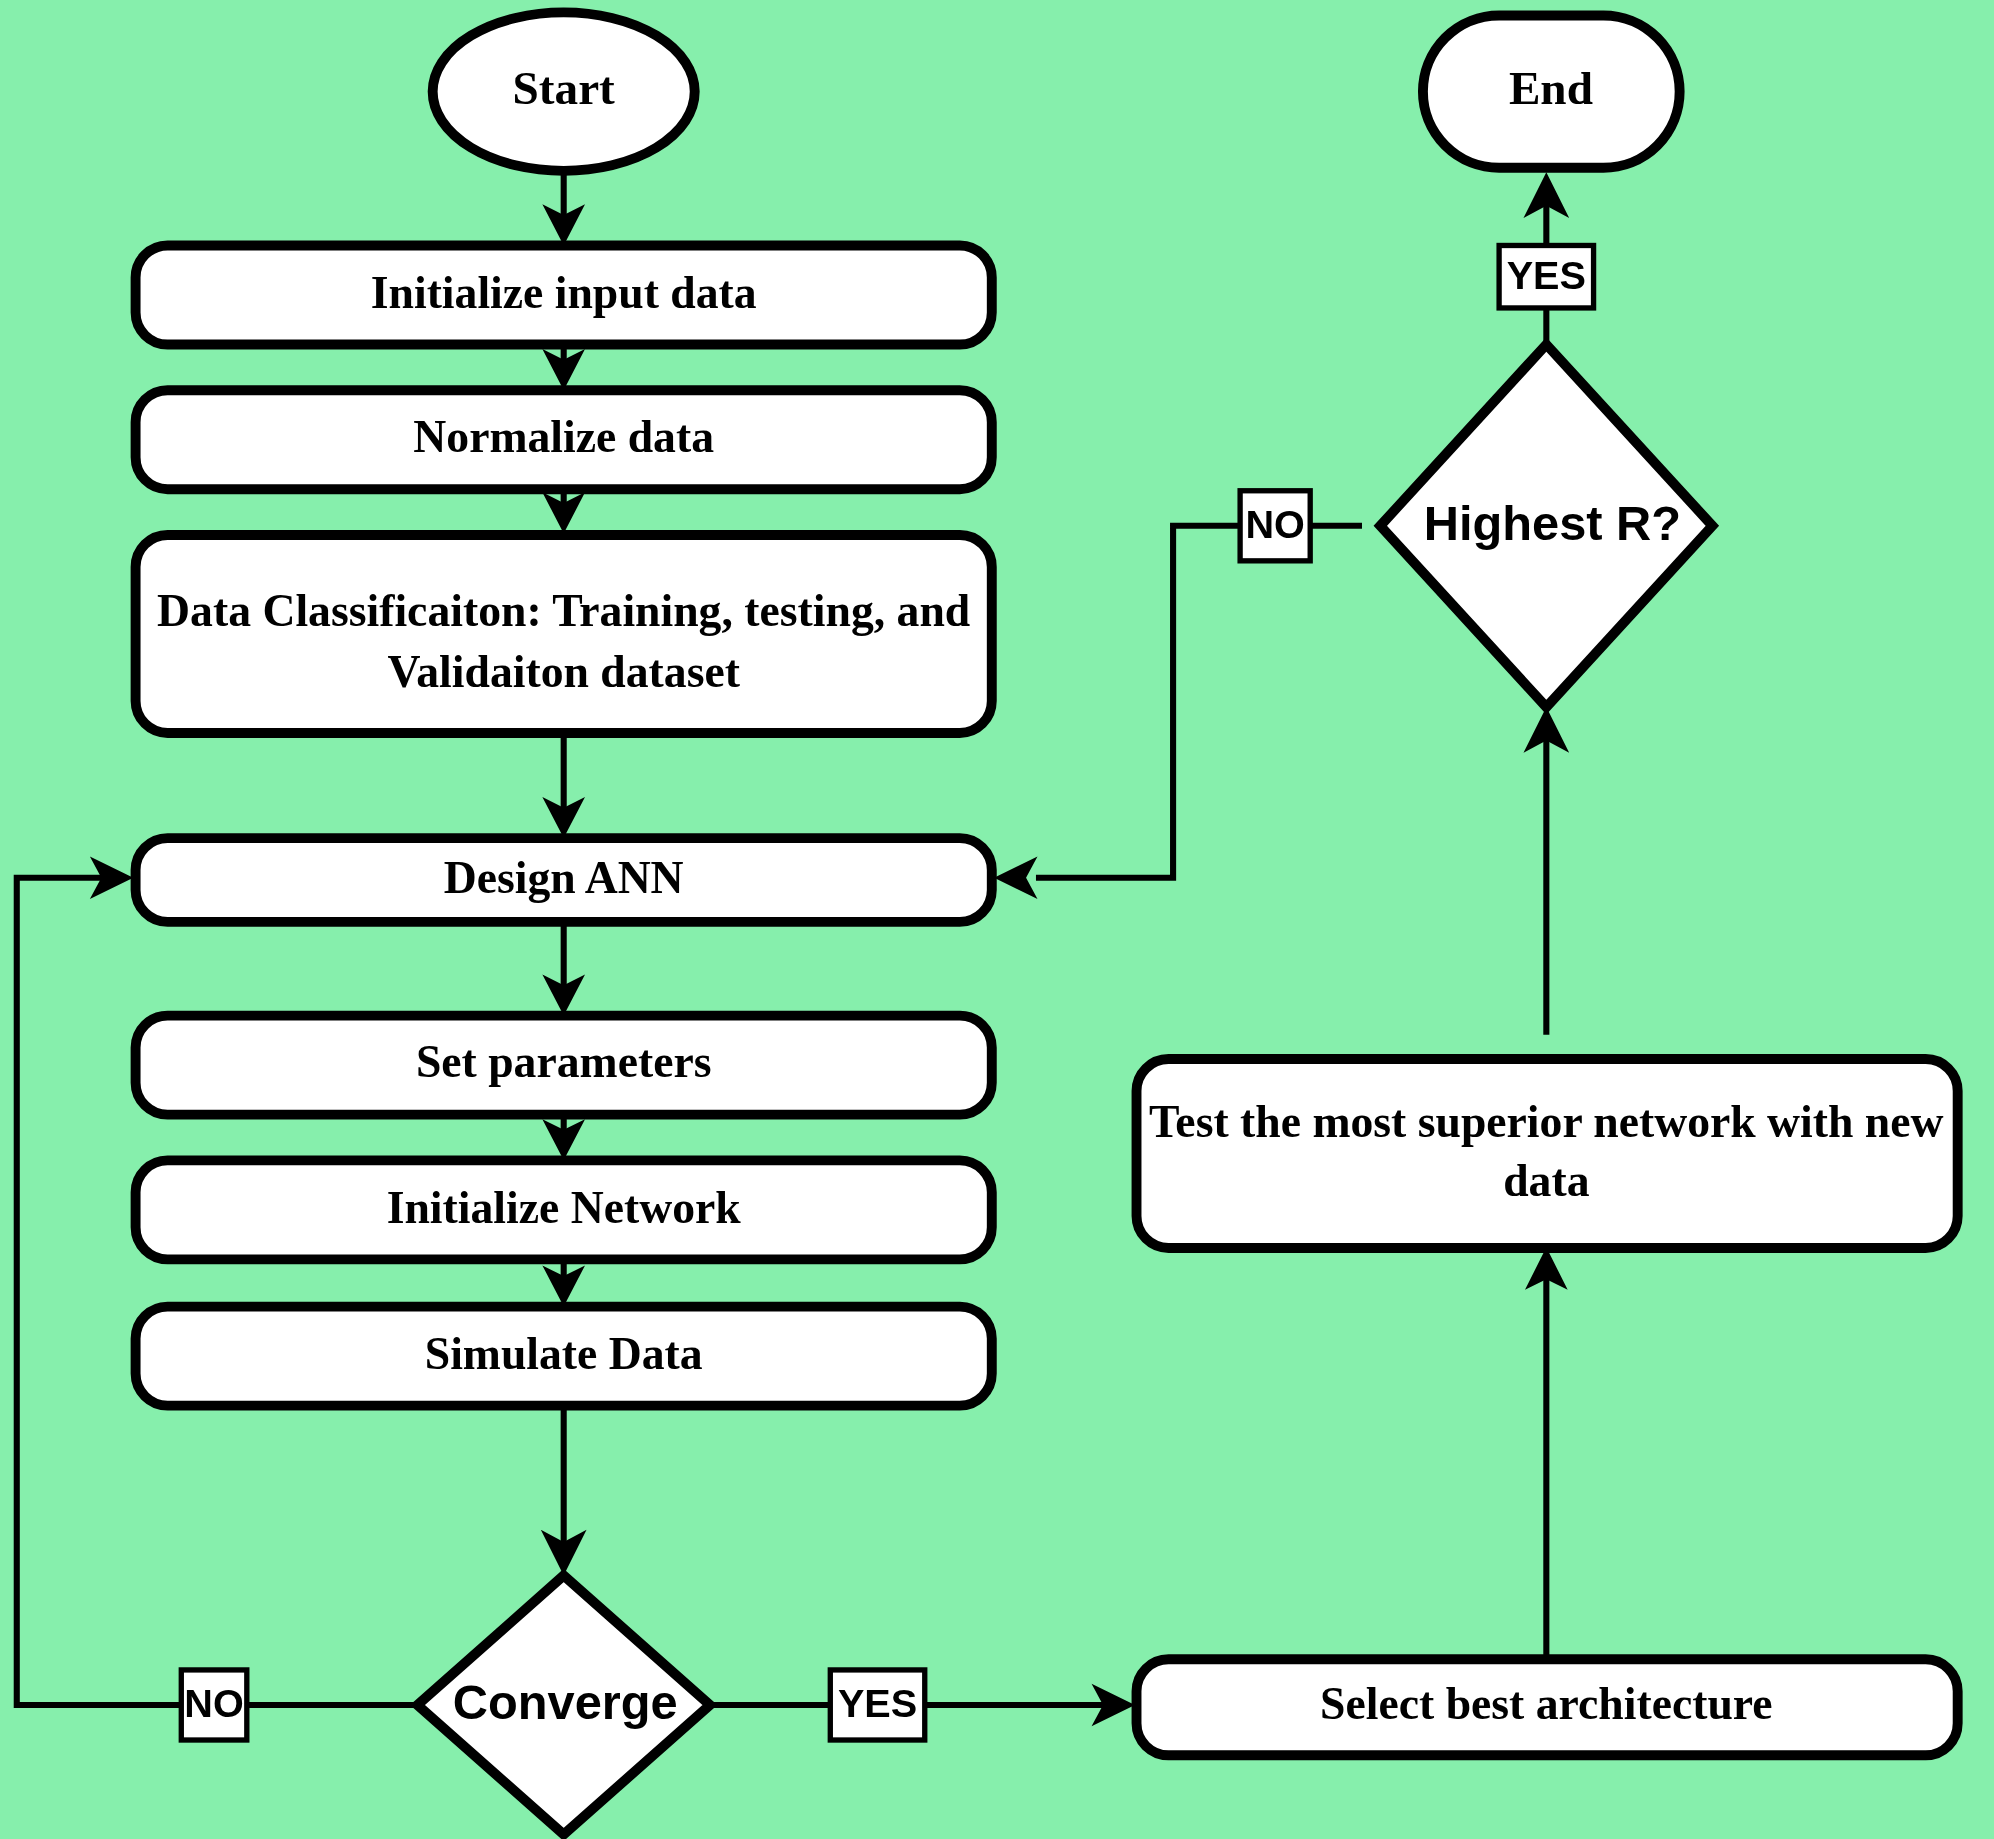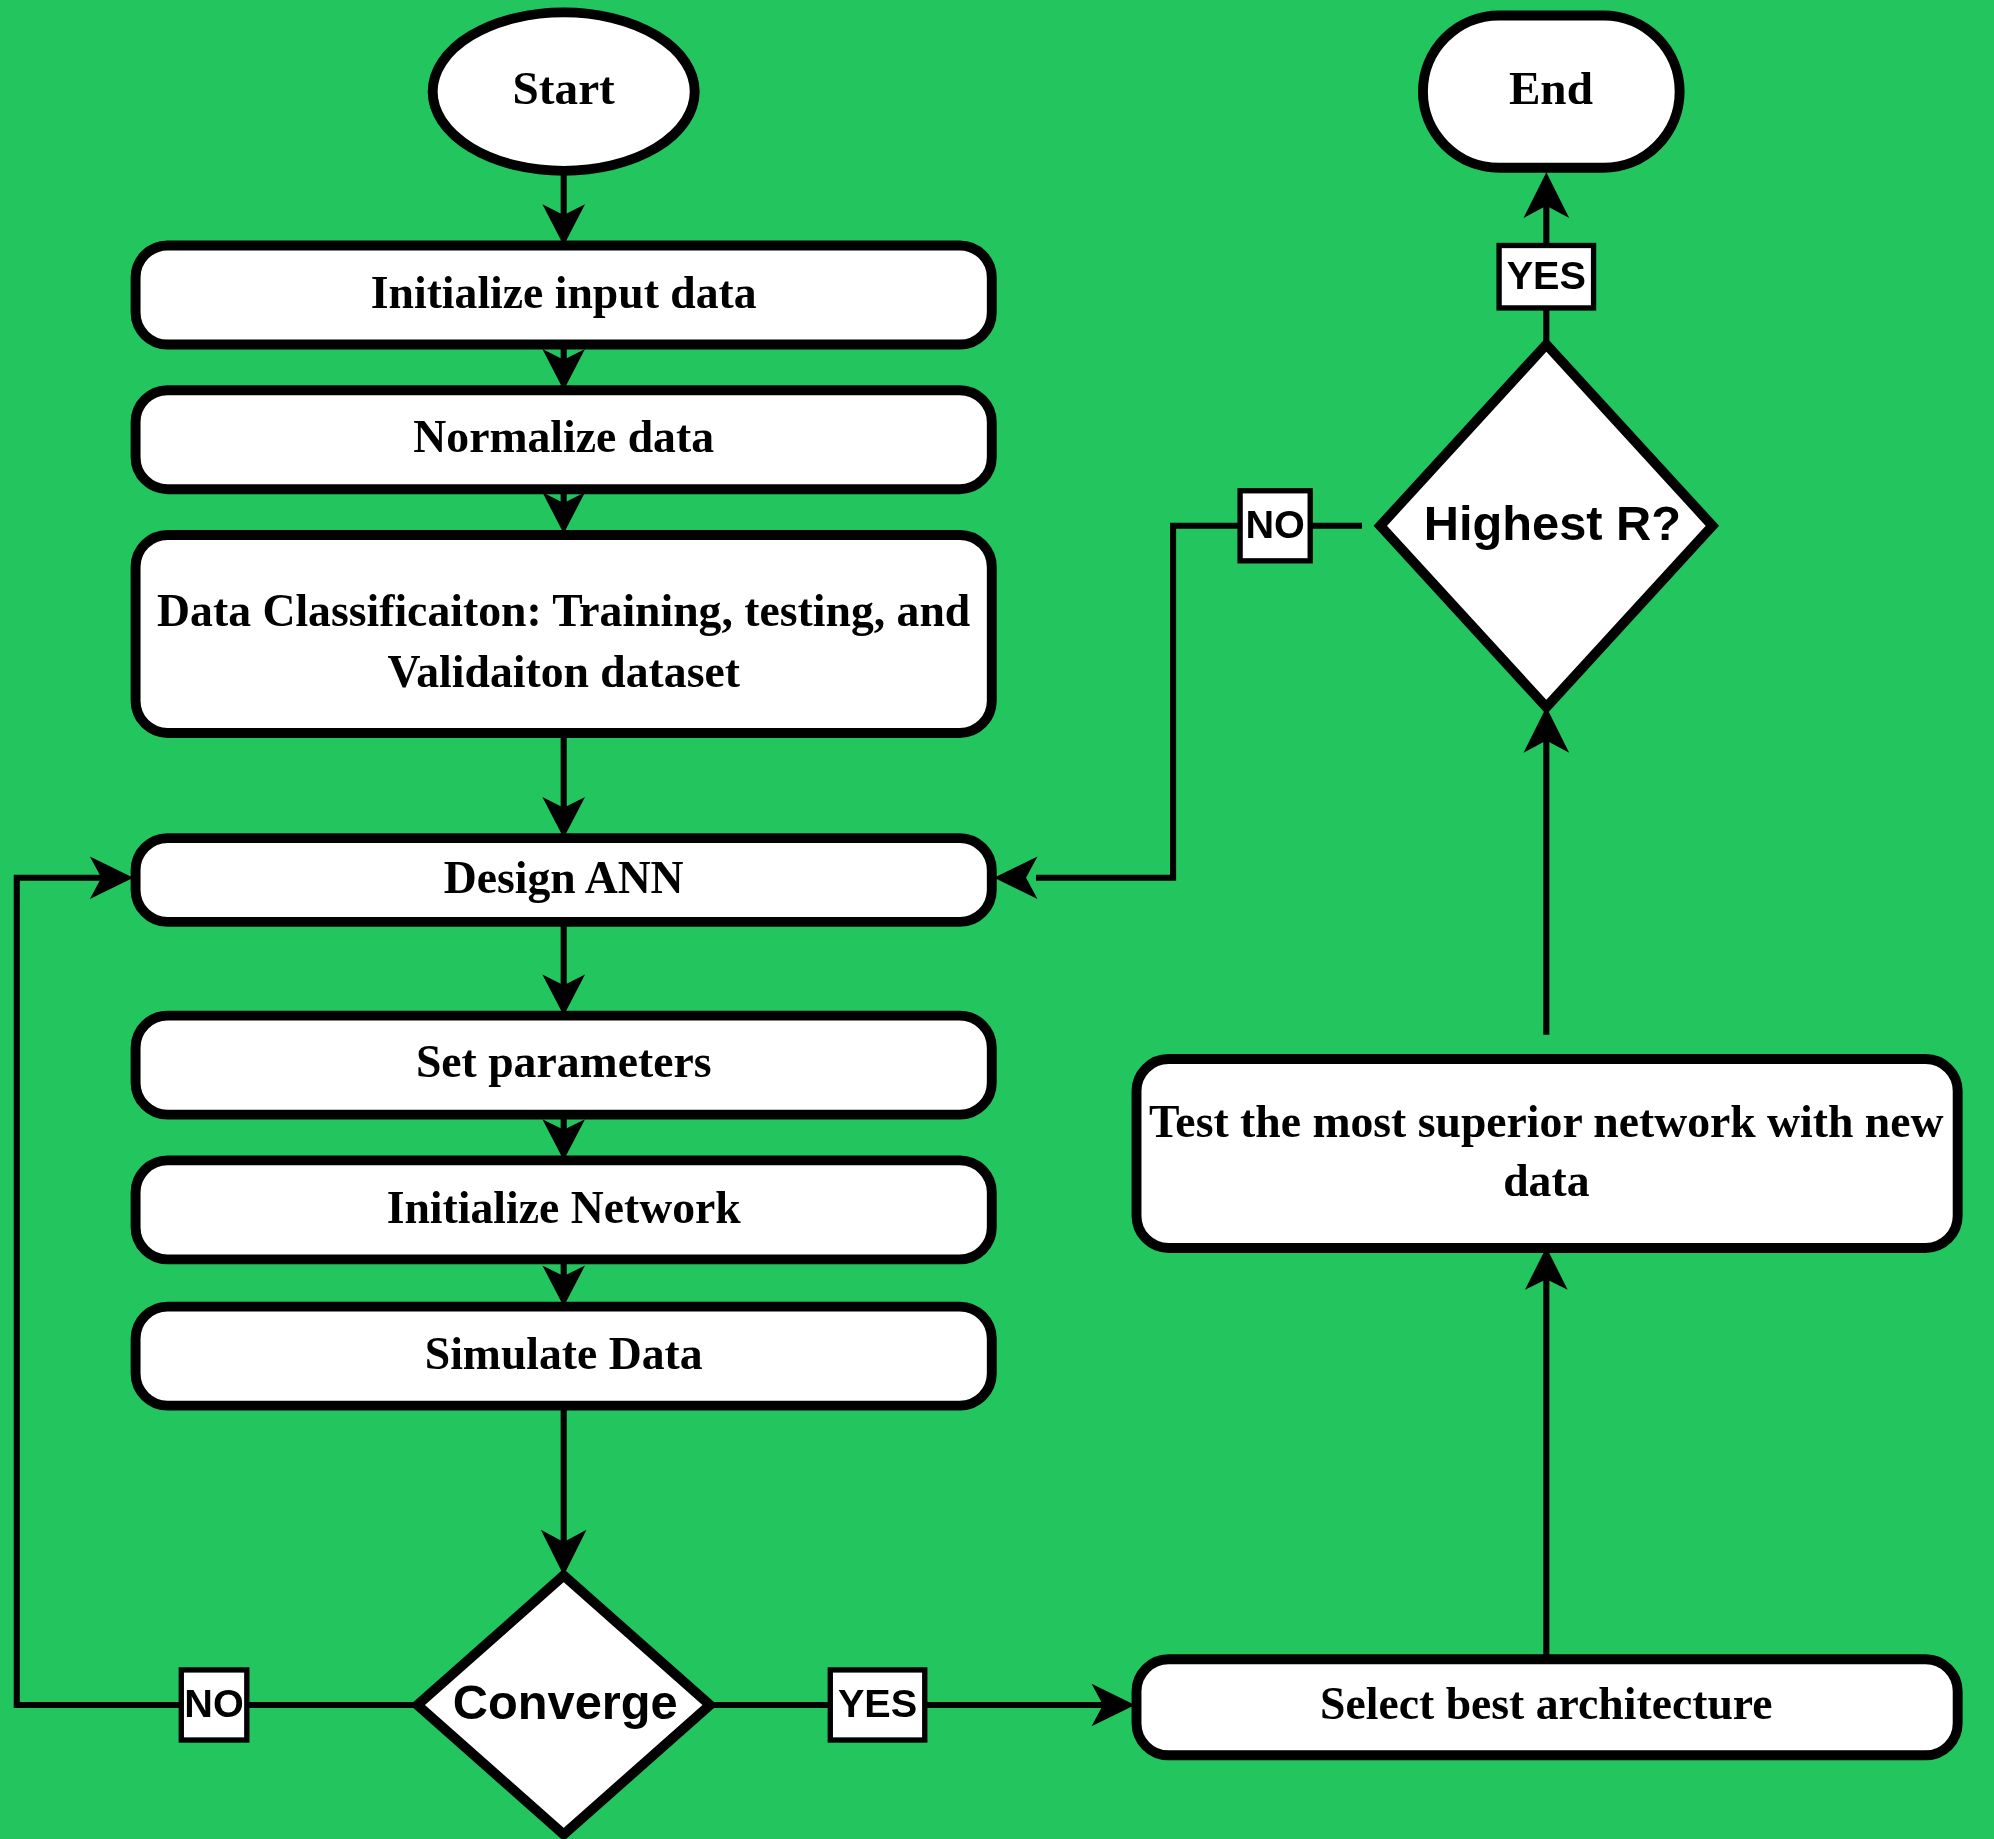--- a/index.html
+++ b/index.html
@@ -1,16 +1,16 @@
 <!DOCTYPE html>
 <html style="font-size:12.2px"><head>
 <meta charset="utf-8">
 <style>
   html,body{margin:0;padding:0;background:#ffffff;}
-  #stage{position:relative;width:1995px;height:1840px;background:#22c55e;overflow:hidden;}
+  #stage{position:relative;width:1995px;height:1840px;background:#86efac;overflow:hidden;}
   svg{display:block;width:1995px;height:1840px;}
   .shape{fill:#ffffff;stroke:#000000;stroke-width:13;}
   .tag-box{fill:#ffffff;stroke:#000000;stroke-width:7;}
   .edge{fill:none;stroke:#000000;stroke-width:8;stroke-linecap:butt;stroke-linejoin:miter;}
   .arrowhead{fill:#000000;stroke:none;}
   .lbl-serif{font-family:"Liberation Serif","DejaVu Serif",serif;font-weight:bold;fill:#000000;
              text-anchor:middle;dominant-baseline:middle;}
   .lbl-sans{font-family:"Liberation Sans","DejaVu Sans",sans-serif;font-weight:bold;fill:#000000;
             text-anchor:middle;dominant-baseline:middle;}
   .t-term{font-size:62px;}

